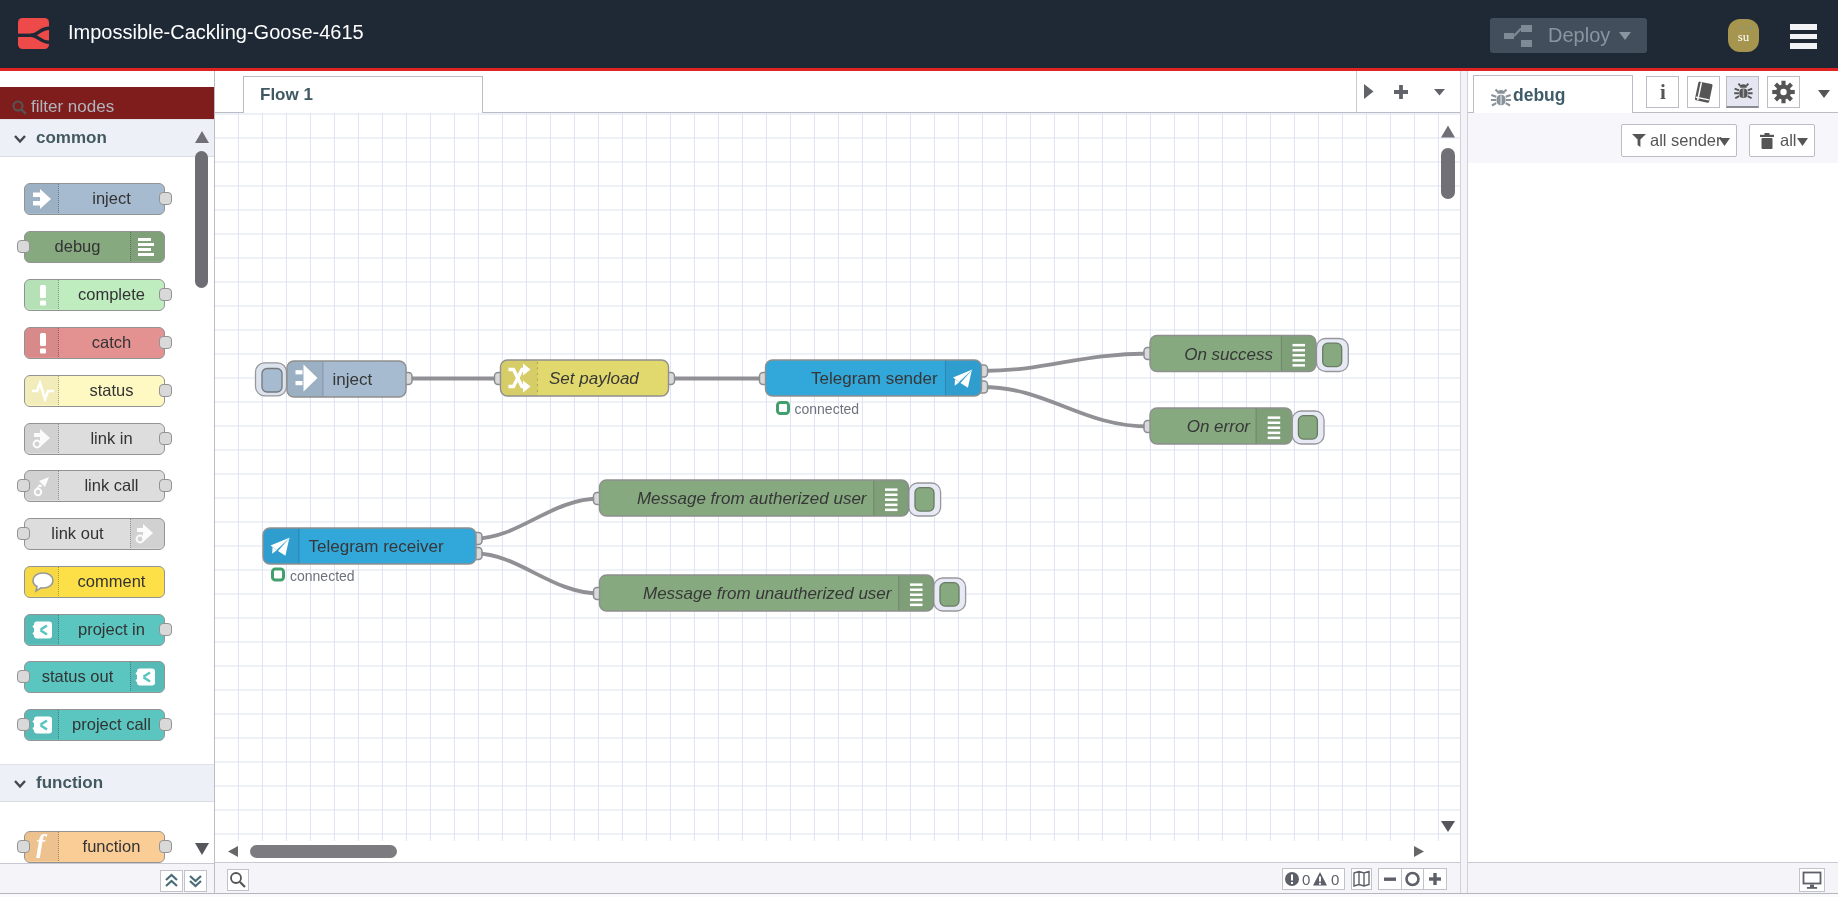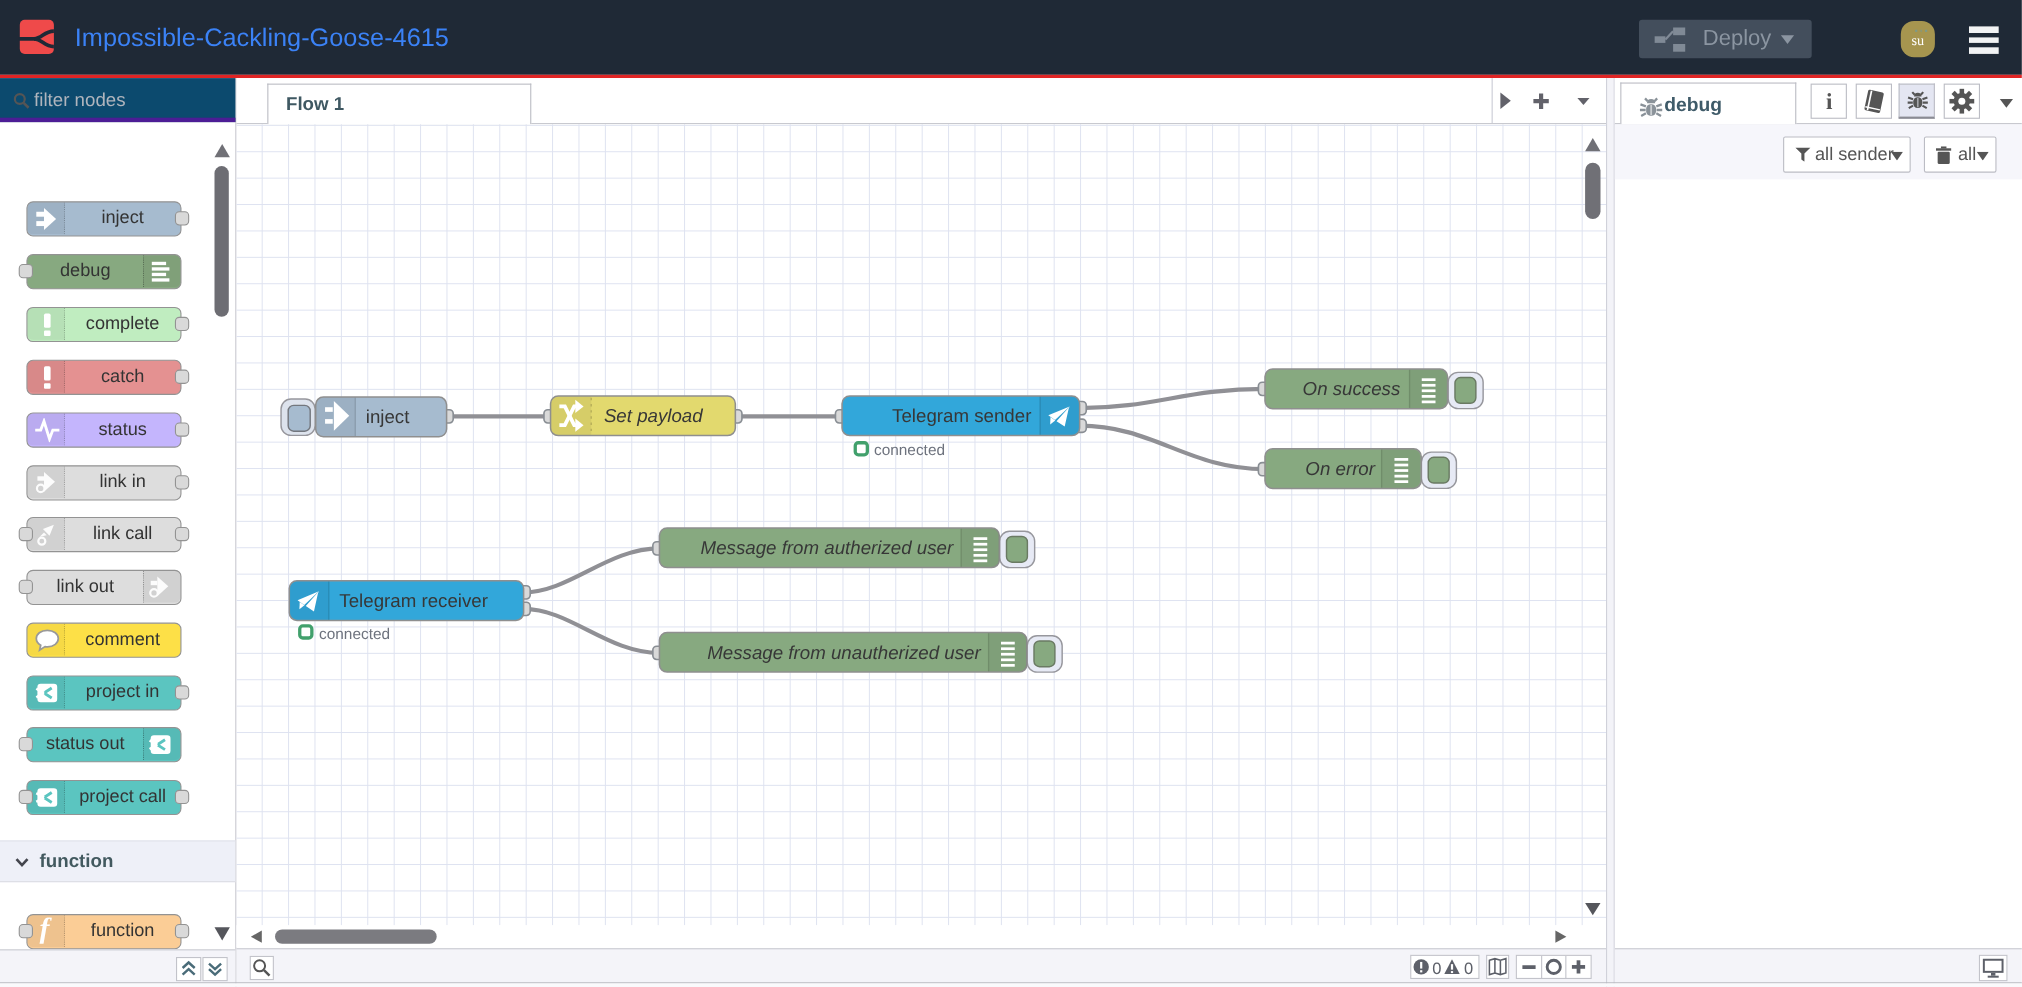--- a/index.html
+++ b/index.html
@@ -2,29 +2,29 @@
 <html><head>
 <meta charset="utf-8">
 <style>
 * { margin:0; padding:0; box-sizing:border-box; }
 html,body { width:1838px; height:897px; overflow:hidden; background:#fff;
   font-family:"Liberation Sans", sans-serif; }
 
 #header { position:absolute; left:0; top:0; width:1838px; height:68px; background:#1f2936; }
 #redline { position:absolute; left:0; top:68px; width:1838px; height:3px; background:#e02424; }
 #logo { position:absolute; left:18px; top:18px; width:31px; height:31px; background:#ef4a4a; border-radius:4.5px; }
-#title { position:absolute; left:68px; top:21px; font-size:23px; color:#3b82f6; }
+#title { position:absolute; left:68px; top:21px; font-size:20px; color:#ffffff; }
 #deploy { position:absolute; left:1490px; top:18px; width:157px; height:35px; background:#434e5c; border-radius:3px; }
 #deploy .txt { position:absolute; left:58px; top:6px; font-size:20px; color:#8b95a1; }
 #deploy .caret { position:absolute; right:16px; top:14px; width:0; height:0; border-left:6px solid transparent; border-right:6px solid transparent; border-top:8px solid #8b95a1; }
 #avatar { position:absolute; left:1728px; top:19px; width:31px; height:33px; background:#a6954f; border-radius:12px; color:#fff; font-size:13px; font-family:"Liberation Serif", serif; text-align:center; line-height:36px; }
 #burger div { position:absolute; left:1790px; width:27px; height:5.5px; background:#f2f3f4; }
 
 #palette { position:absolute; left:0; top:71px; width:215px; height:826px; background:#fff; border-right:1px solid #bbbcc4; }
-#searchrow { position:absolute; left:0; top:0; width:214px; height:40px; background:#0c4a6e; border-bottom:4px solid #4c1d95; }
+#searchrow { position:absolute; left:0; top:16px; width:214px; height:40px; background:#7f1d1d; border-bottom:1px solid #4c1d95; }
 #searchrow .ph { position:absolute; left:31px; top:10px; font-size:17px; color:#b0b5bd; }
 .cat { position:absolute; left:0; width:214px; height:38px; background:#eef0f8; border-top:1px solid #e0e1ea; border-bottom:1px solid #dcdde4; font-size:17px; font-weight:bold; color:#42595f; line-height:36px; }
 .cat span.lbl { margin-left:36px; }
 .cat svg { position:absolute; left:13px; top:14px; }
 .pnode { position:absolute; left:24px; width:141px; height:31.5px; border:1.2px solid #939393; border-radius:6px; font-size:16.5px; color:#333; }
 .pnode .icon { position:absolute; top:0; width:34px; height:29.1px; background:rgba(0,0,0,0.05); }
 .pnode .icon.l { left:0; border-right:1px dotted rgba(0,0,0,0.3); border-radius:5px 0 0 5px; }
 .pnode .icon.r { right:0; border-left:1px dotted rgba(0,0,0,0.3); border-radius:0 5px 5px 0; }
 .pnode .lab { position:absolute; top:0; height:29.1px; line-height:29.1px; text-align:center; }
 .pnode .lab.l { left:34px; right:0; }
@@ -100,20 +100,26 @@
 <div id="redline"></div>
 
 <div id="palette">
   <div id="searchrow">
     <svg width="15" height="15" viewBox="0 0 15 15" style="position:absolute;left:12px;top:13px">
       <circle cx="6" cy="6" r="4.5" fill="none" stroke="#555" stroke-width="2"></circle>
       <path d="M9.5 9.5 L14 14" stroke="#555" stroke-width="2.4"></path>
     </svg>
     <div class="ph">filter nodes</div>
   </div>
+  <div class="cat" style="top:48px">
+    <svg width="14" height="10" viewBox="0 0 14 10">
+        <path d="M2 2 L7 7.5 L12 2" fill="none" stroke="#44464e" stroke-width="2.4"></path>
+      </svg>
+    <span class="lbl">common</span>
+  </div>
 
   <div class="pnode" style="top:112px;background:#a6bbcf">
     <div class="icon l"></div>
       <div class="lab l">inject</div>
       <div class="pport e"></div>
     <svg class="ni" width="22" height="22" viewBox="0 0 22 22" style="left:7px">
         <g fill="#fff">
           <rect x="1" y="4.5" width="7" height="4.5"></rect>
           <rect x="1" y="13" width="7" height="4.5"></rect>
           <path d="M8 1 L8 21 L19 11 Z"></path>
@@ -148,21 +154,21 @@
     <div class="icon l"></div>
       <div class="lab l">catch</div>
       <div class="pport e"></div>
     <svg class="ni" width="22" height="22" viewBox="0 0 22 22" style="left:7px">
         <g fill="#fff">
           <rect x="8" y="1" width="6" height="13" rx="1.5"></rect>
           <rect x="8" y="16.5" width="6" height="5" rx="1"></rect>
         </g>
       </svg>
   </div>
-  <div class="pnode" style="top:304px;background:#c4b5fd">
+  <div class="pnode" style="top:304px;background:#fef9c3">
     <div class="icon l"></div>
       <div class="lab l">status</div>
       <div class="pport e"></div>
     <svg class="ni" width="24" height="22" viewBox="0 0 24 22" style="left:6px">
         <path d="M1 11 L6 11 L9 3 L14 19 L17 11 L23 11" fill="none" stroke="#fff" stroke-width="2.6"></path>
       </svg>
   </div>
   <div class="pnode" style="top:352px;background:#dddddd">
     <div class="icon l"></div>
       <div class="lab l">link in</div>

